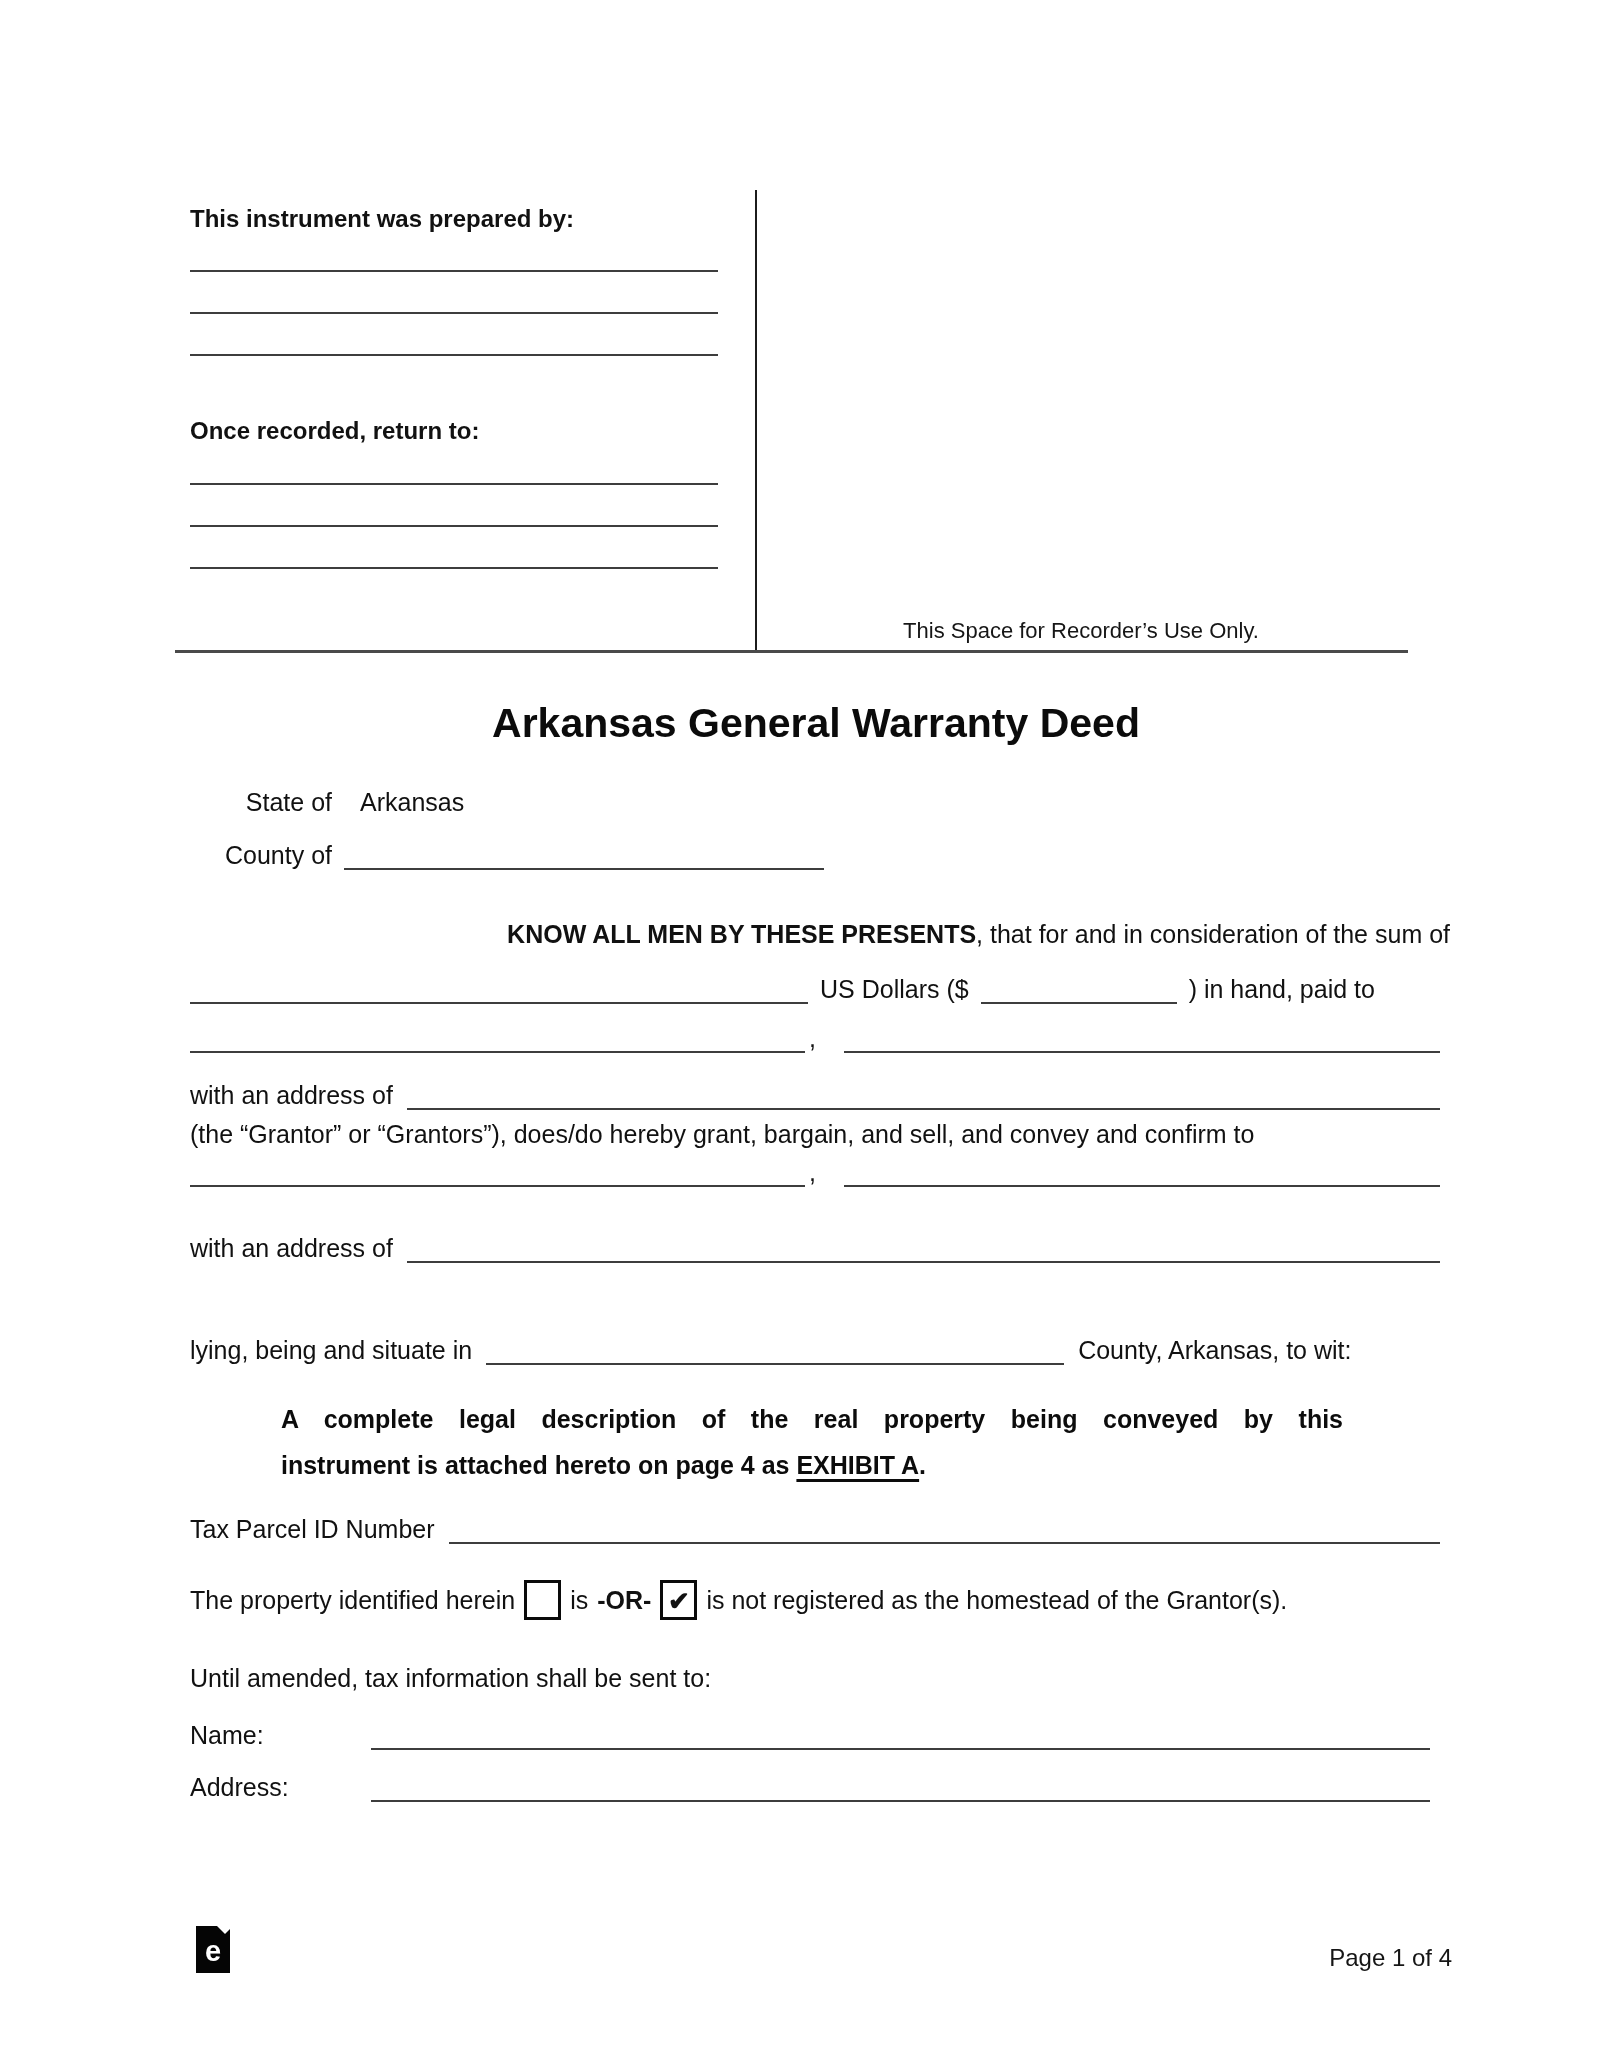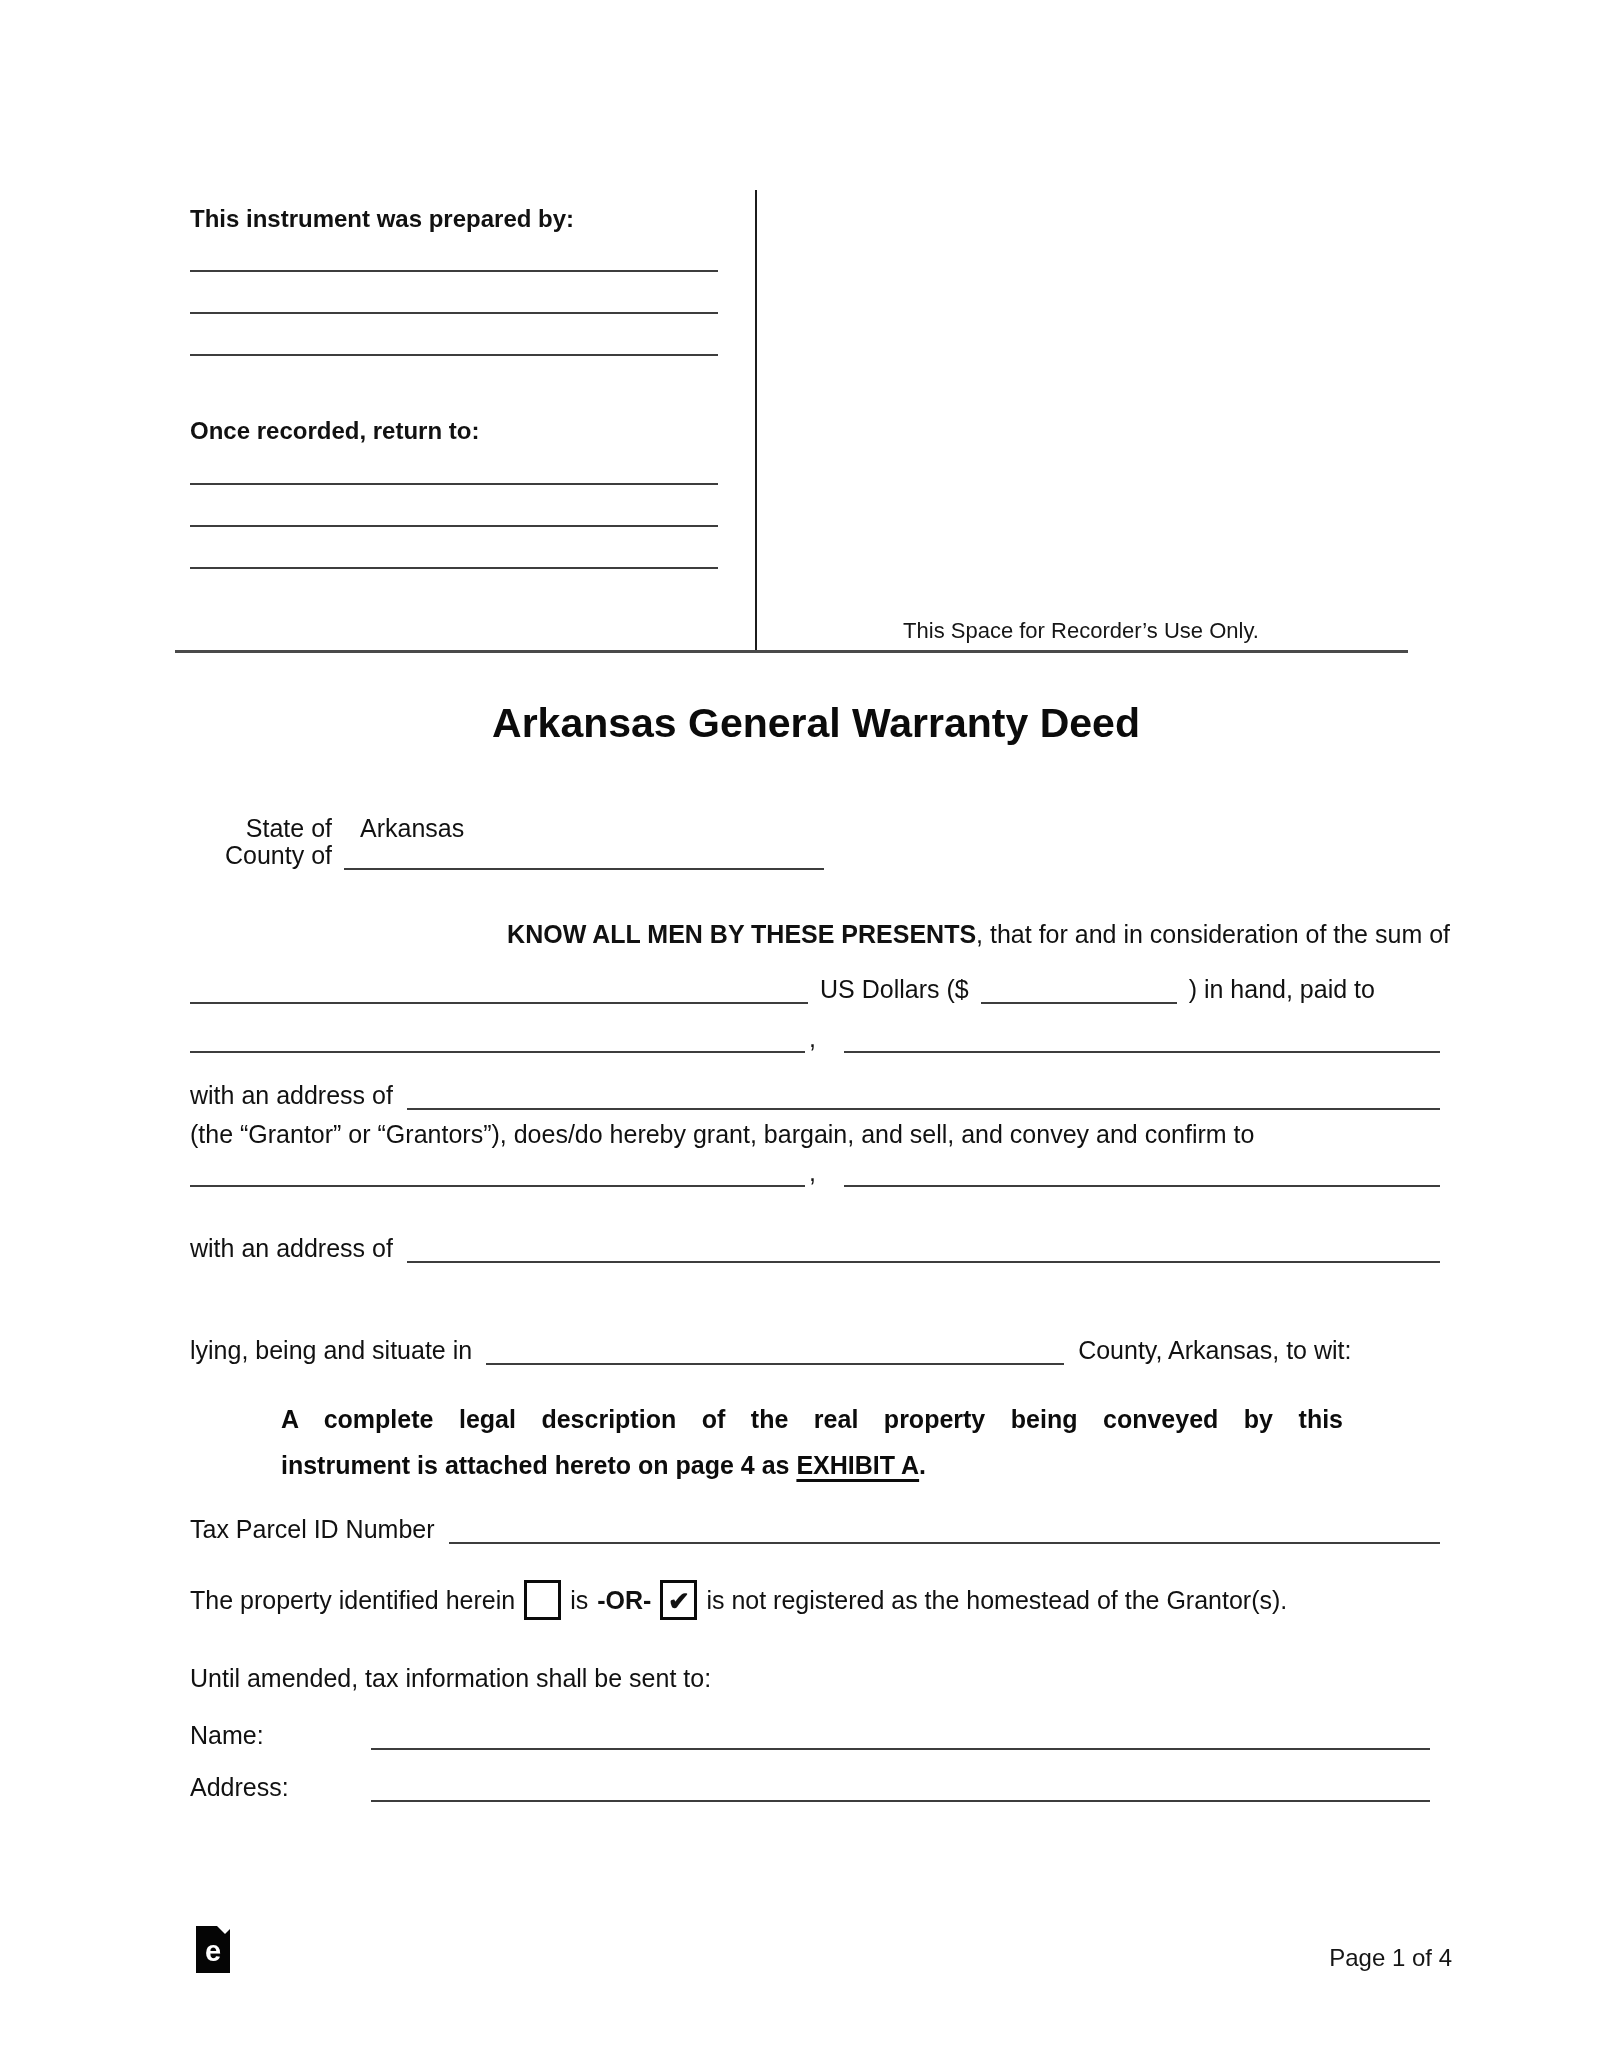--- a/index.html
+++ b/index.html
@@ -55,21 +55,21 @@
   <div class="abs hline" style="top:483px;"></div>
   <div class="abs hline" style="top:525px;"></div>
   <div class="abs hline" style="top:567px;"></div>
 
   <div class="abs vdivider"></div>
   <div class="abs recorder-note">This Space for Recorder’s Use Only.</div>
   <div class="abs top-rule"></div>
 
   <h1 class="abs title">Arkansas General Warranty Deed</h1>
 
-  <div class="abs row" style="left:190px; top:788px; width:1250px;margin-top:26px;">
+  <div class="abs row" style="left:190px; top:788px; width:1250px;">
     <span class="jlabel">State of</span>
     <span style="margin-left:28px;">Arkansas</span>
   </div>
   <div class="abs row" style="left:190px; top:838px; width:1250px;">
     <span class="jlabel">County of</span>
     <span class="blank" style="width:480px; margin-left:12px;"></span>
   </div>
 
   <div class="abs nowrap" style="left:190px; top:920px; width:1260px;text-align:right;">
     <b>KNOW ALL MEN BY THESE PRESENTS</b><span>, that for and in consideration of the sum of</span>

